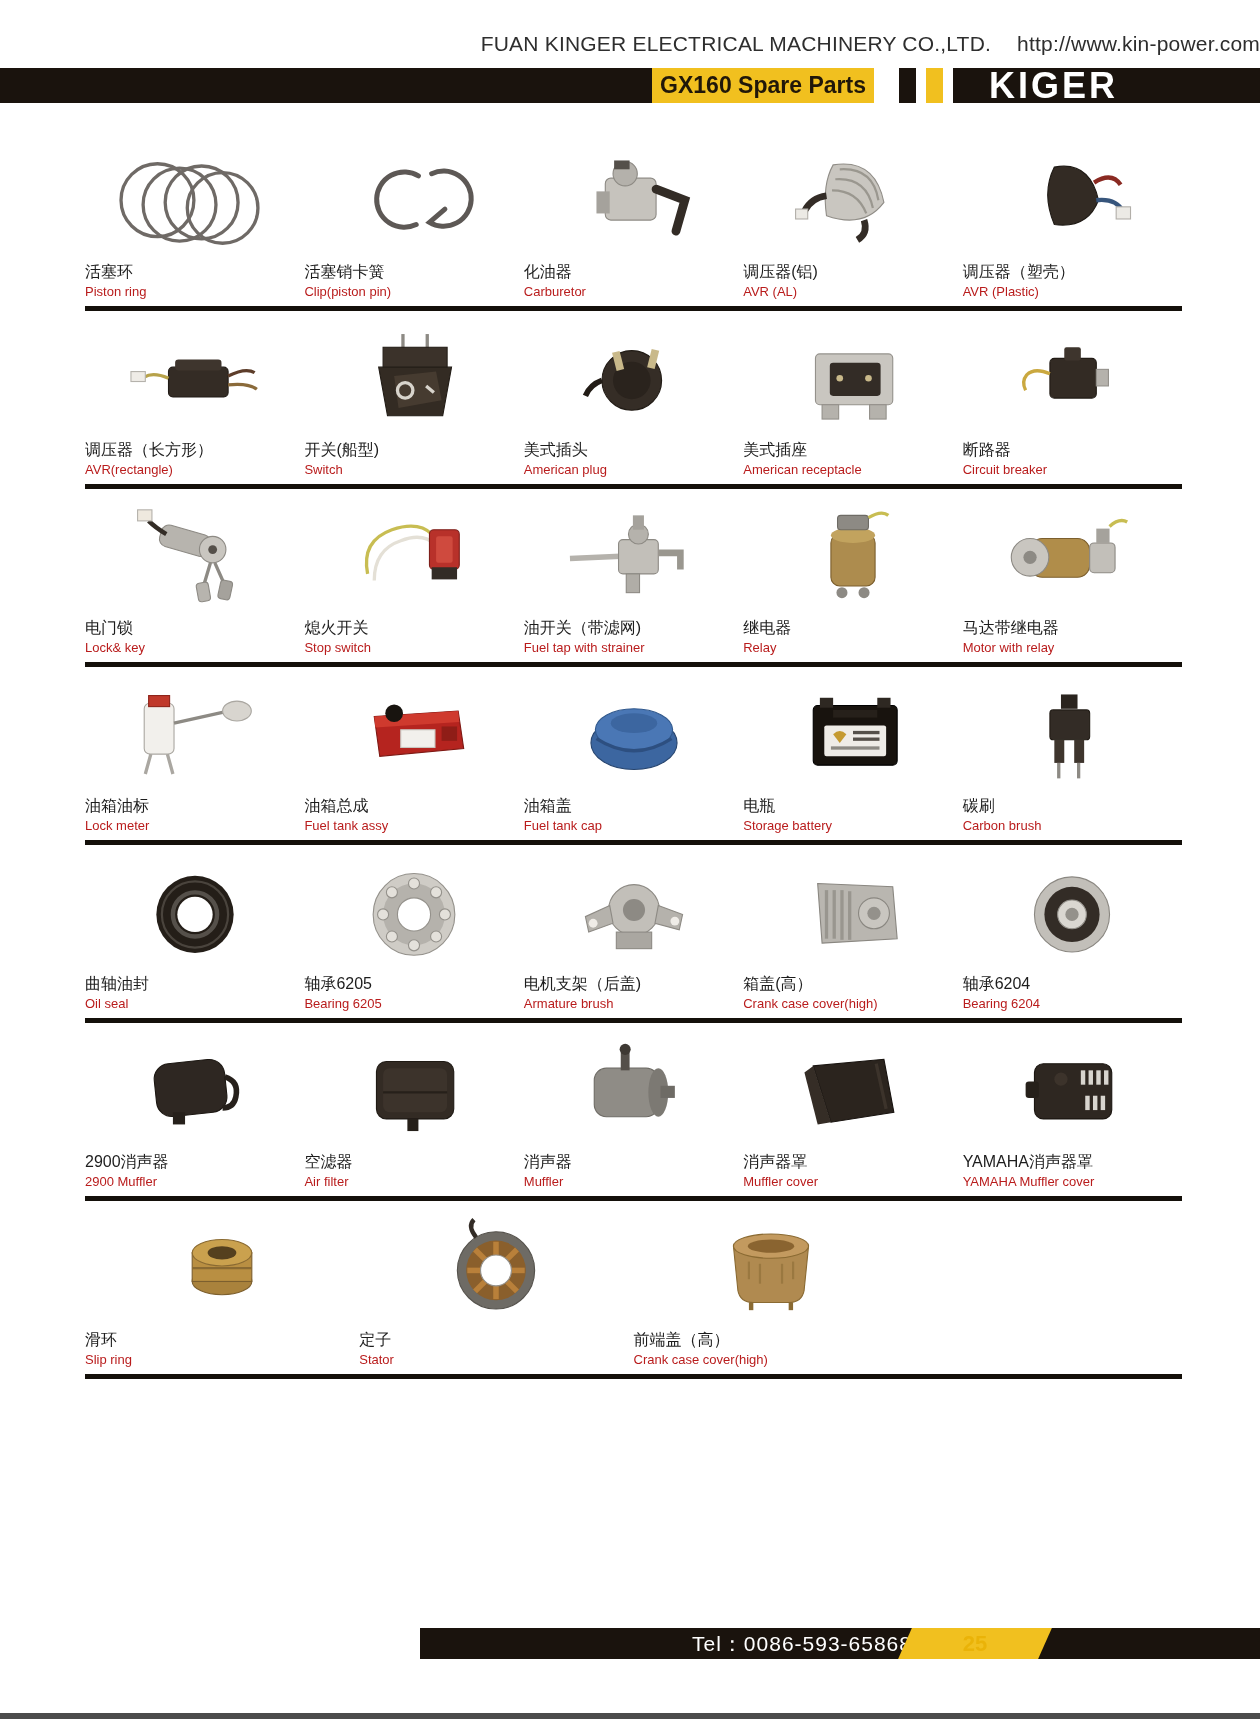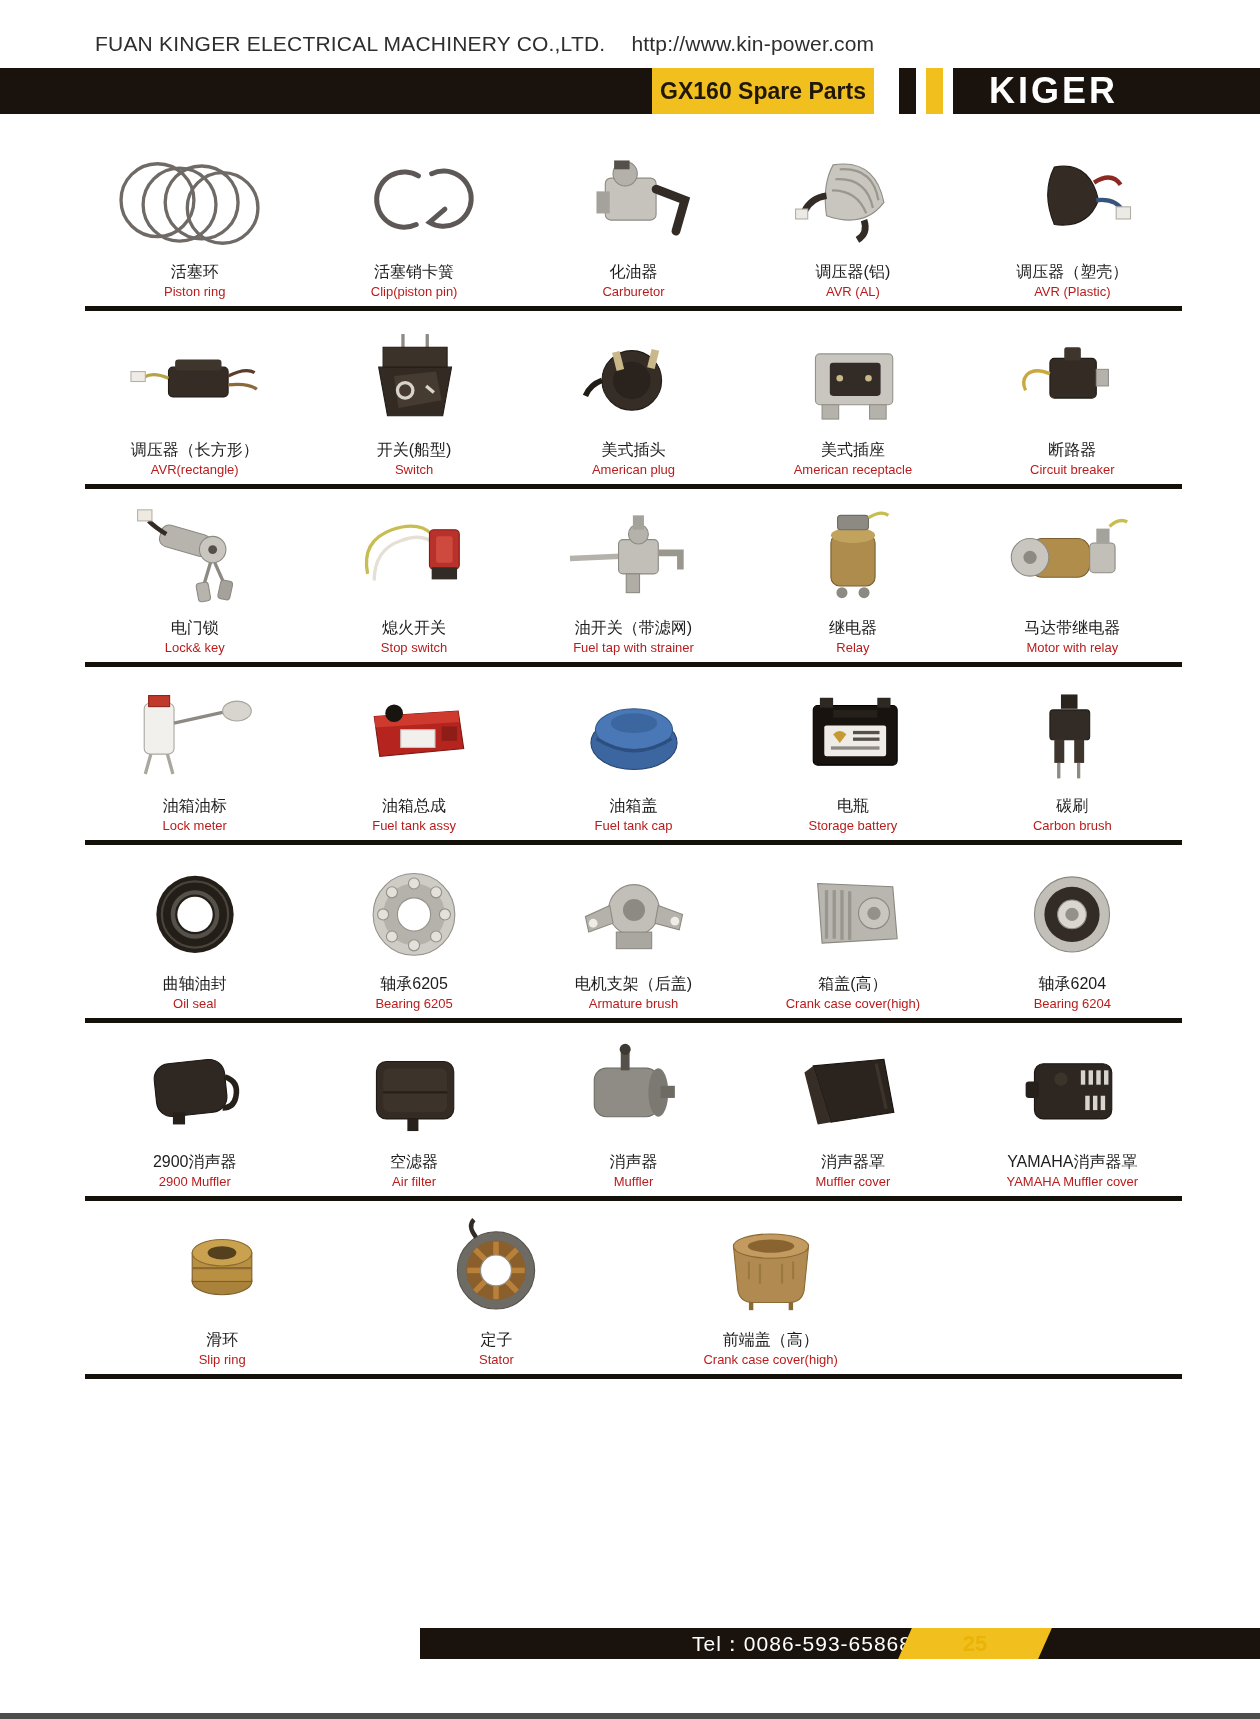--- a/index.html
+++ b/index.html
@@ -2,39 +2,39 @@
 <html style="--yellow: #f1c01f; --bar: #1a130d;"><head>
 <meta charset="utf-8">
 <style>
   :root{ --yellow:#f1c01f; --bar:#1a130d; --ink:#1f1f1f; }
   html,body{ margin:0; padding:0; background:#ffffff; }
   .page{ position:relative; width:1260px; height:1719px; background:#fff; overflow:hidden;
          font-family:"Liberation Sans","DejaVu Sans",sans-serif; color:var(--ink); }
 
   
   .company-line{ position:absolute; top:32px; left:0; width:100%; box-sizing:border-box;
-                 padding-left:95px; text-align:left; font-size:21px; color:#2e2e2e;
+                 padding-left:95px; text-align:right; font-size:21px; color:#2e2e2e;
                  letter-spacing:0.2px; white-space:nowrap; }
   .company-line .site{ margin-left:20px; }
 
-  .brand-bar{ position:absolute; top:68px; left:0; width:100%; height:46px; }
+  .brand-bar{ position:absolute; top:68px; left:0; width:100%; height:35px; }
   .bar-seg-left{ position:absolute; left:0; top:0; width:652px; height:100%; background:var(--bar); }
   .title-box{ position:absolute; left:652px; top:0; width:222px; height:100%; background:var(--yellow);
               color:#201709; font-size:23px; font-weight:bold; display:flex; align-items:center; justify-content:center; }
   .stripe-black{ position:absolute; left:899px; top:0; width:17px; height:100%; background:var(--bar); }
   .stripe-yellow{ position:absolute; left:926px; top:0; width:17px; height:100%; background:var(--yellow); }
   .logo-box{ position:absolute; left:953px; top:0; right:0; height:100%; background:var(--bar);
              color:#ffffff; display:flex; align-items:center; }
   .logo-text{ font-size:36px; font-weight:bold; letter-spacing:3px; margin-left:36px;
               font-family:"Liberation Sans","DejaVu Sans",sans-serif; }
 
   
   .parts-grid{ position:absolute; top:133px; left:85px; width:1097px; }
   .parts-row{ display:flex; height:173px; border-bottom:5px solid #14100a; }
-  .part-cell{ flex:1 1 0; display:flex; flex-direction:column; align-items:center;
+  .part-cell{ flex:1 1 0; display:flex; flex-direction:column; align-items:flex-start;
               justify-content:flex-end; padding-bottom:4px; min-width:0; }
   .part-photo{ flex:1 1 auto; display:flex; align-items:center; justify-content:center; width:100%; }
   .part-photo svg{ width:168px; height:106px; }
   .part-cn{ font-size:16px; line-height:20px; color:#1d1d1d; text-align:center; white-space:nowrap; }
   .part-en{ font-size:13px; line-height:20px; color:#b91c1c; text-align:center; white-space:nowrap; }
 
   
   .footer-bar{ position:absolute; left:420px; right:0; top:1628px; height:31px; background:var(--bar); }
   .footer-tel{ position:absolute; left:272px; top:0; line-height:31px; color:#ffffff;
                font-size:21px; letter-spacing:1px; white-space:nowrap; }

